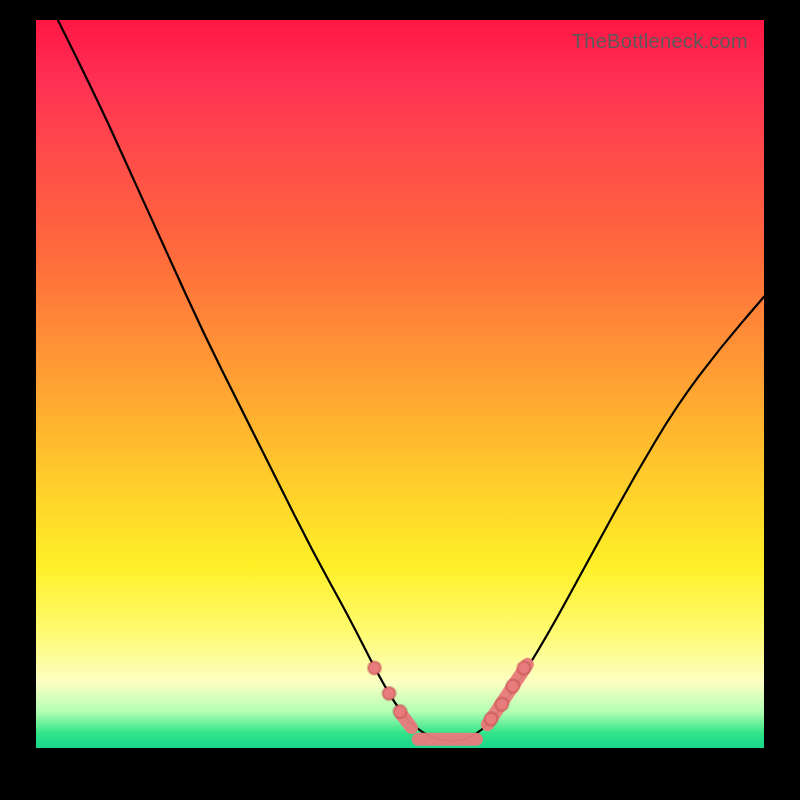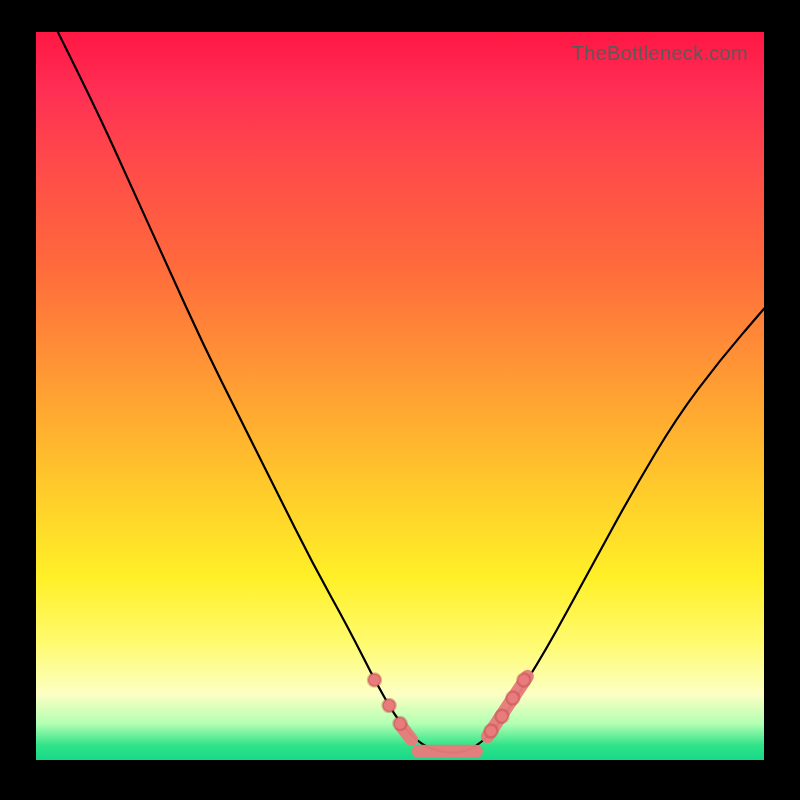--- a/index.html
+++ b/index.html
@@ -13,21 +13,21 @@
   }
   .frame {
     position: relative;
     width: 800px;
     height: 800px;
     background: #000;
   }
   .plot-area {
     position: absolute;
     left: 36px;
-    top: 32px;
+    top: 20px;
     width: 728px;
     height: 728px;
     background: linear-gradient(
       to bottom,
       #ff1744 0%,
       #ff2f54 8%,
       #ff4a4a 18%,
       #ff6a3c 32%,
       #ff9236 45%,
       #ffb22f 55%,

